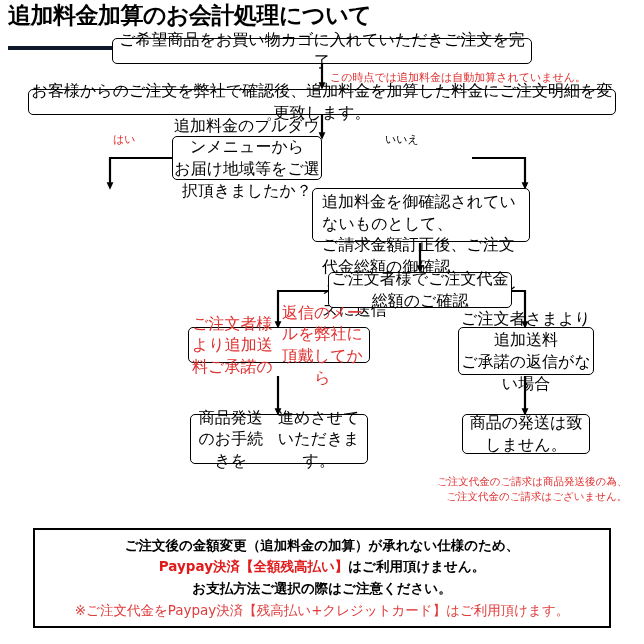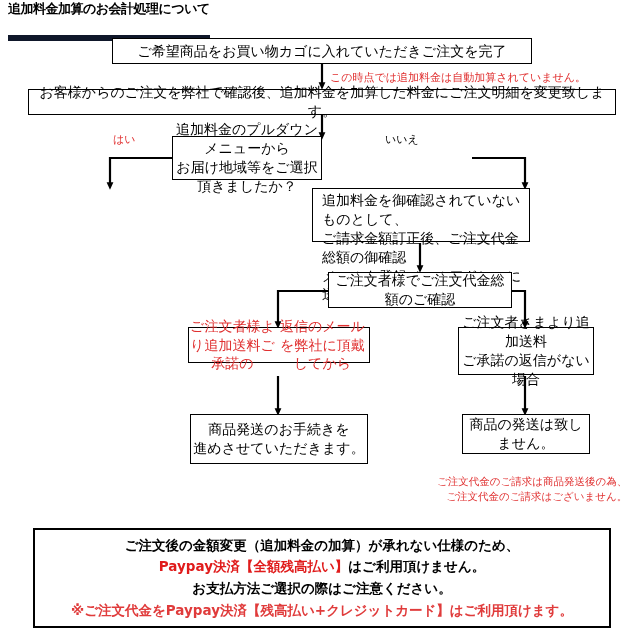--- a/index.html
+++ b/index.html
@@ -22,38 +22,38 @@
     left: 0;
     top: 0;
     width: 644px;
     height: 644px;
   }
 
   .title {
     position: absolute;
     left: 8px;
     top: 2px;
-    font-size: 13px;
+    font-size: 23px;
     font-weight: bold;
     color: #000000;
     letter-spacing: -0.5px;
-    border-bottom: 6px solid #0f172a;
+    border-bottom: 4px solid #0f172a;
     padding-bottom: 18px;
     line-height: 1.15;
     white-space: nowrap;
   }
 
   .node {
     position: absolute;
     box-sizing: border-box;
     border: 1.3px solid #000000;
-    border-radius: 0;
-    background: #ffffff;
-    color: #000000;
-    font-size: 14px;
+    border-radius: 5px;
+    background: #ffffff;
+    color: #000000;
+    font-size: 16px;
     line-height: 1.35;
     display: flex;
     align-items: center;
     justify-content: center;
     text-align: center;
     padding: 2px 0;
   }
   .node.left-align {
     justify-content: flex-start;
     text-align: left;
@@ -100,21 +100,21 @@
     font-weight: bold;
     color: #000000;
     line-height: 1.6;
     white-space: nowrap;
   }
   .footer-line .accent {
     color: #e01b1b;
   }
   .footer-line.all-red {
     color: #e03b3b;
-    font-weight: bold;
+    font-weight: normal;
   }
 </style>
 </head>
 <body>
 
 <div id="page">
 
   <div class="title">追加料金加算のお会計処理について</div>
 
   <svg id="svg-layer" viewBox="0 0 644 644" xmlns="http://www.w3.org/2000/svg">
@@ -177,21 +177,21 @@
   <div class="node red-text" style="left:188px; top:327px; width:182px; height:36px; flex-direction:row;">
     <span>ご注文者様より追加送料ご承諾の</span>
     <span>返信のメールを弊社に頂戴してから</span>
   </div>
 
   <div class="node" style="left:458px; top:327px; width:136px; height:48px; flex-direction:column;">
     <span>ご注文者さまより追加送料</span>
     <span>ご承諾の返信がない場合</span>
   </div>
 
-  <div class="node" style="left:190px; top:414px; width:178px; height:50px; flex-direction:column;">
+  <div class="node" style="left:190px; top:414px; width:178px; height:50px; flex-direction:row;">
     <span>商品発送のお手続きを</span>
     <span>進めさせていただきます。</span>
   </div>
 
   <div class="node" style="left:462px; top:414px; width:128px; height:40px;">
     <span>商品の発送は致しません。</span>
   </div>
 
   <div class="note-red" style="left:437px; top:474px; text-align:right;">
     <div>ご注文代金のご請求は商品発送後の為、</div>

